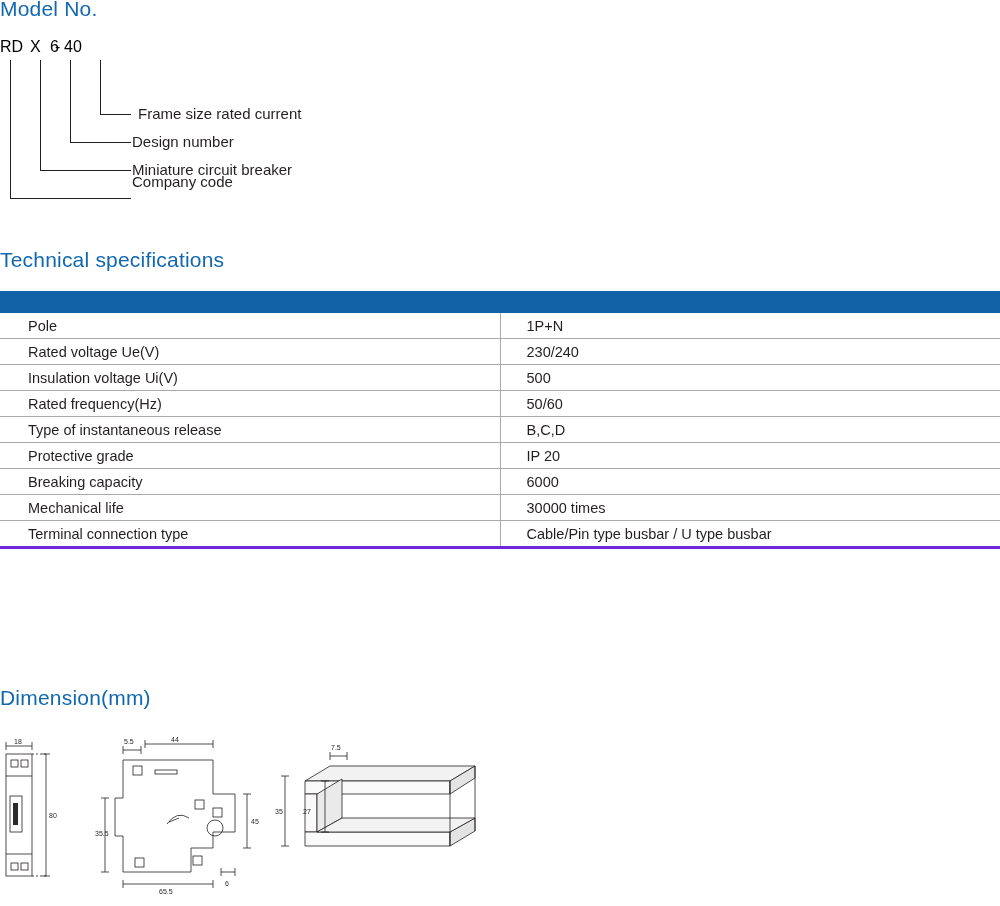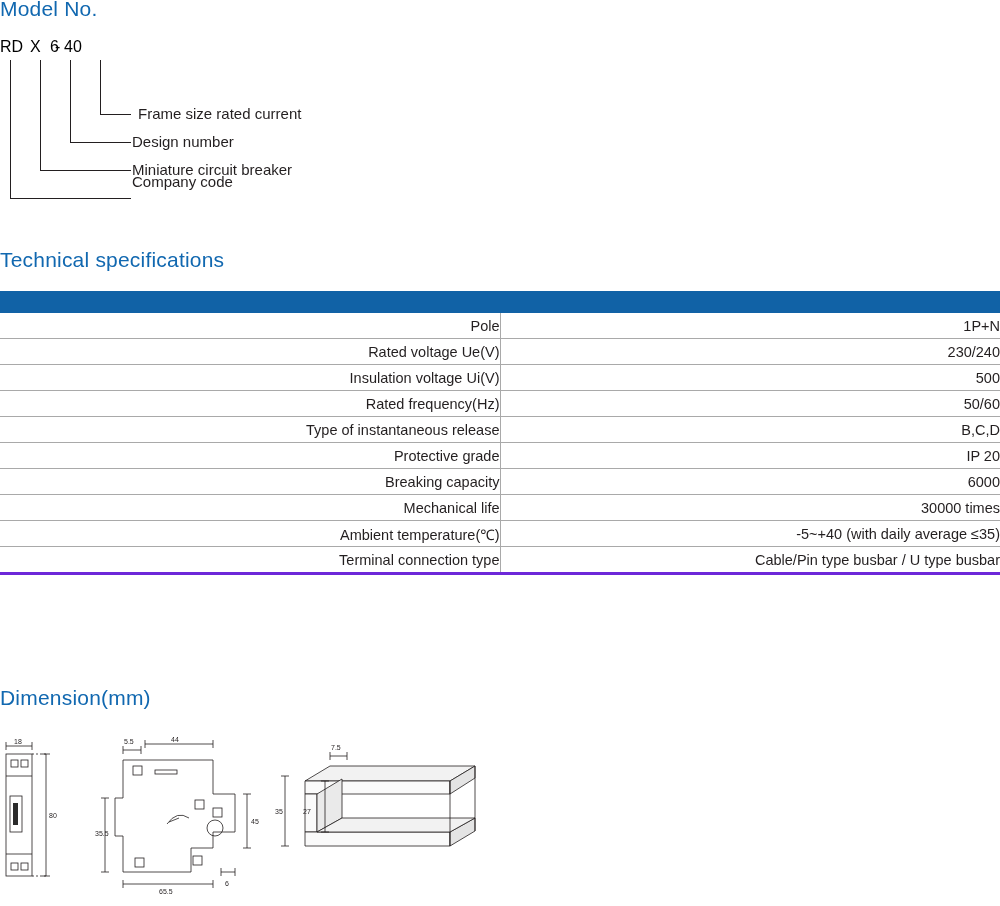--- a/index.html
+++ b/index.html
@@ -12,21 +12,20 @@
     background: #ffffff;
     font-family: "Liberation Sans", sans-serif;
     color: #231f20;
     position: relative;
     overflow: hidden;
   }
   .page {
     position: relative;
     width: 791px;
     height: 906px;
-    text-align: right;
   }
   h2.section-title {
     font-size: 21px;
     font-weight: normal;
     color: #1168b0;
     margin: 0;
     letter-spacing: 0.2px;
   }
 
   
@@ -94,21 +93,21 @@
   table.specs th.c1 { width: 500px; }
   table.specs th.c2 { width: 500px; }
   table.specs td {
     border-bottom: 1px solid #a9a9a9;
     height: 25px;
     padding: 0 0 0 28px;
     font-weight: normal;
     vertical-align: middle;
   }
   table.specs td.val {
-    padding-left: 42px;
+    padding-left: 26px;
     border-left: 1px solid #a9a9a9;
   }
   table.specs tr:last-child td {
     border-bottom: 3px solid #6d28d9;
   }
 
   
   #dim-section {
     position: absolute;
     left: 0;
@@ -192,24 +191,20 @@
           <td>Protective grade</td>
           <td class="val">IP 20</td>
         </tr>
         <tr>
           <td>Breaking capacity</td>
           <td class="val">6000</td>
         </tr>
         <tr>
           <td>Mechanical life</td>
           <td class="val">30000 times</td>
-        </tr>
-        <tr>
-          <td>Ambient temperature(℃)</td>
-          <td class="val">-5~+40 (with daily average ≤35)</td>
         </tr>
         <tr>
           <td>Terminal connection type</td>
           <td class="val">Cable/Pin type busbar / U type busbar</td>
         </tr>
       </tbody>
     </table>
   </section>
 
   <section id="dim-section">

